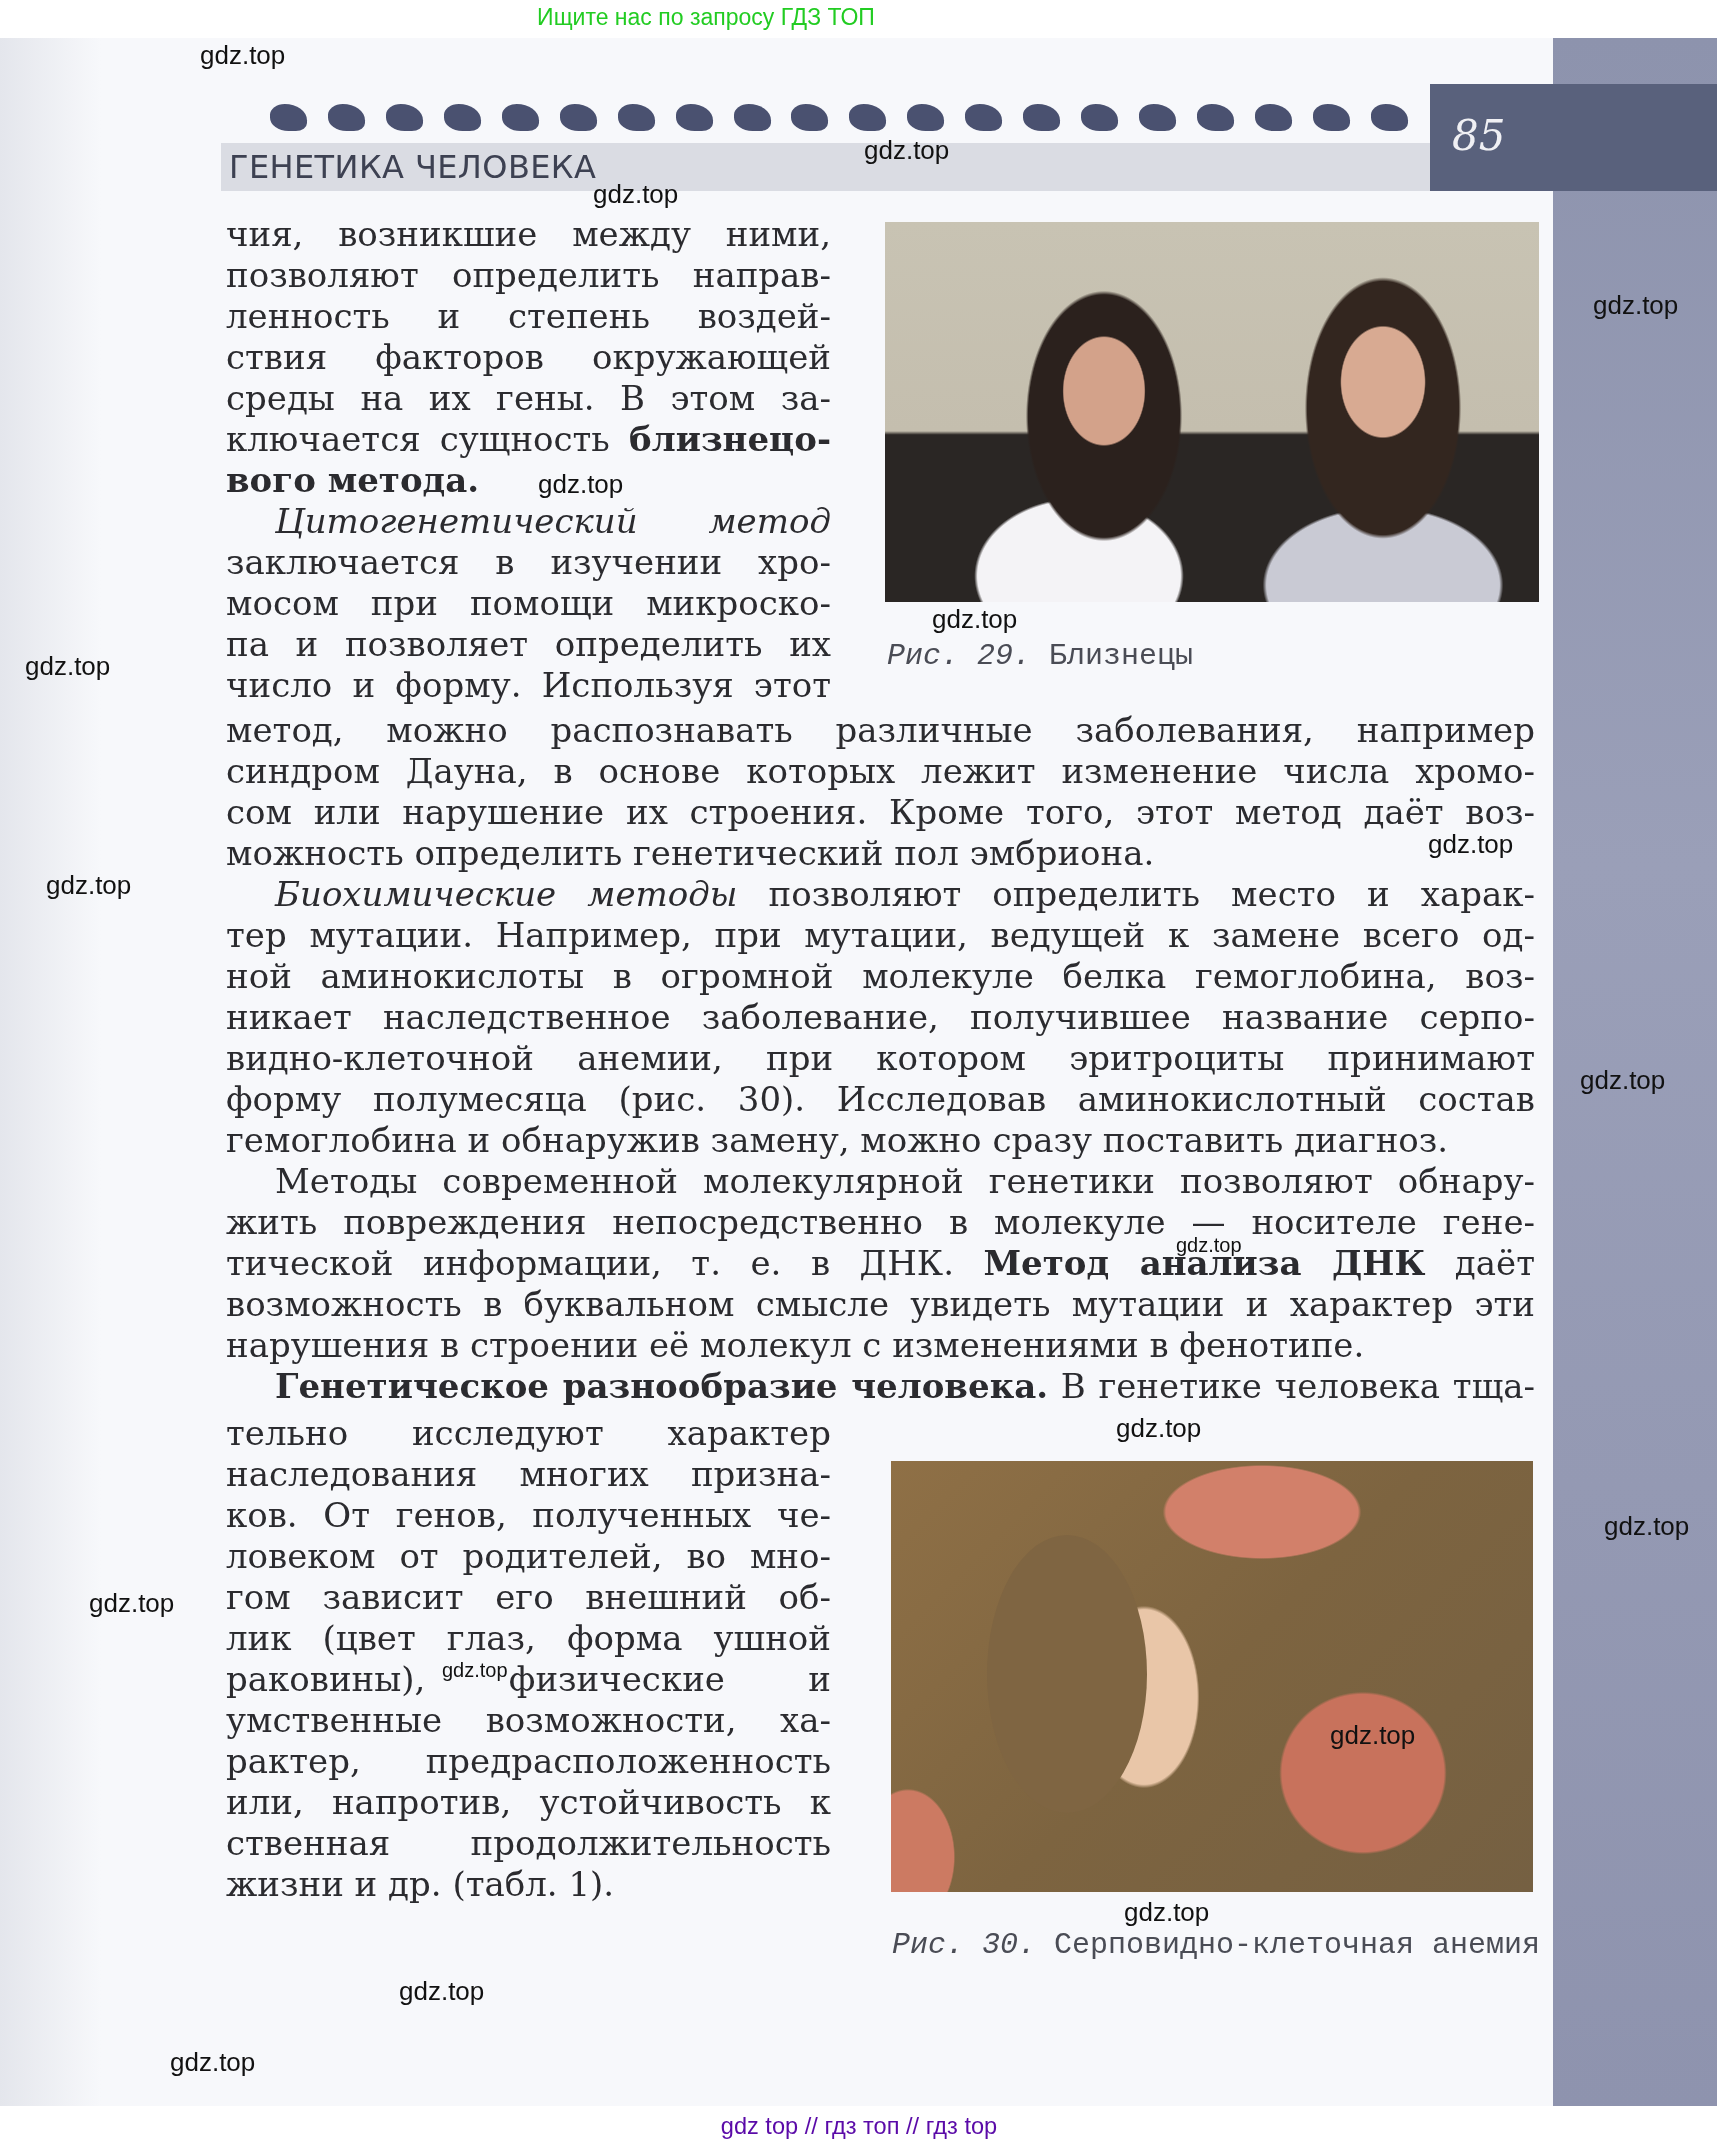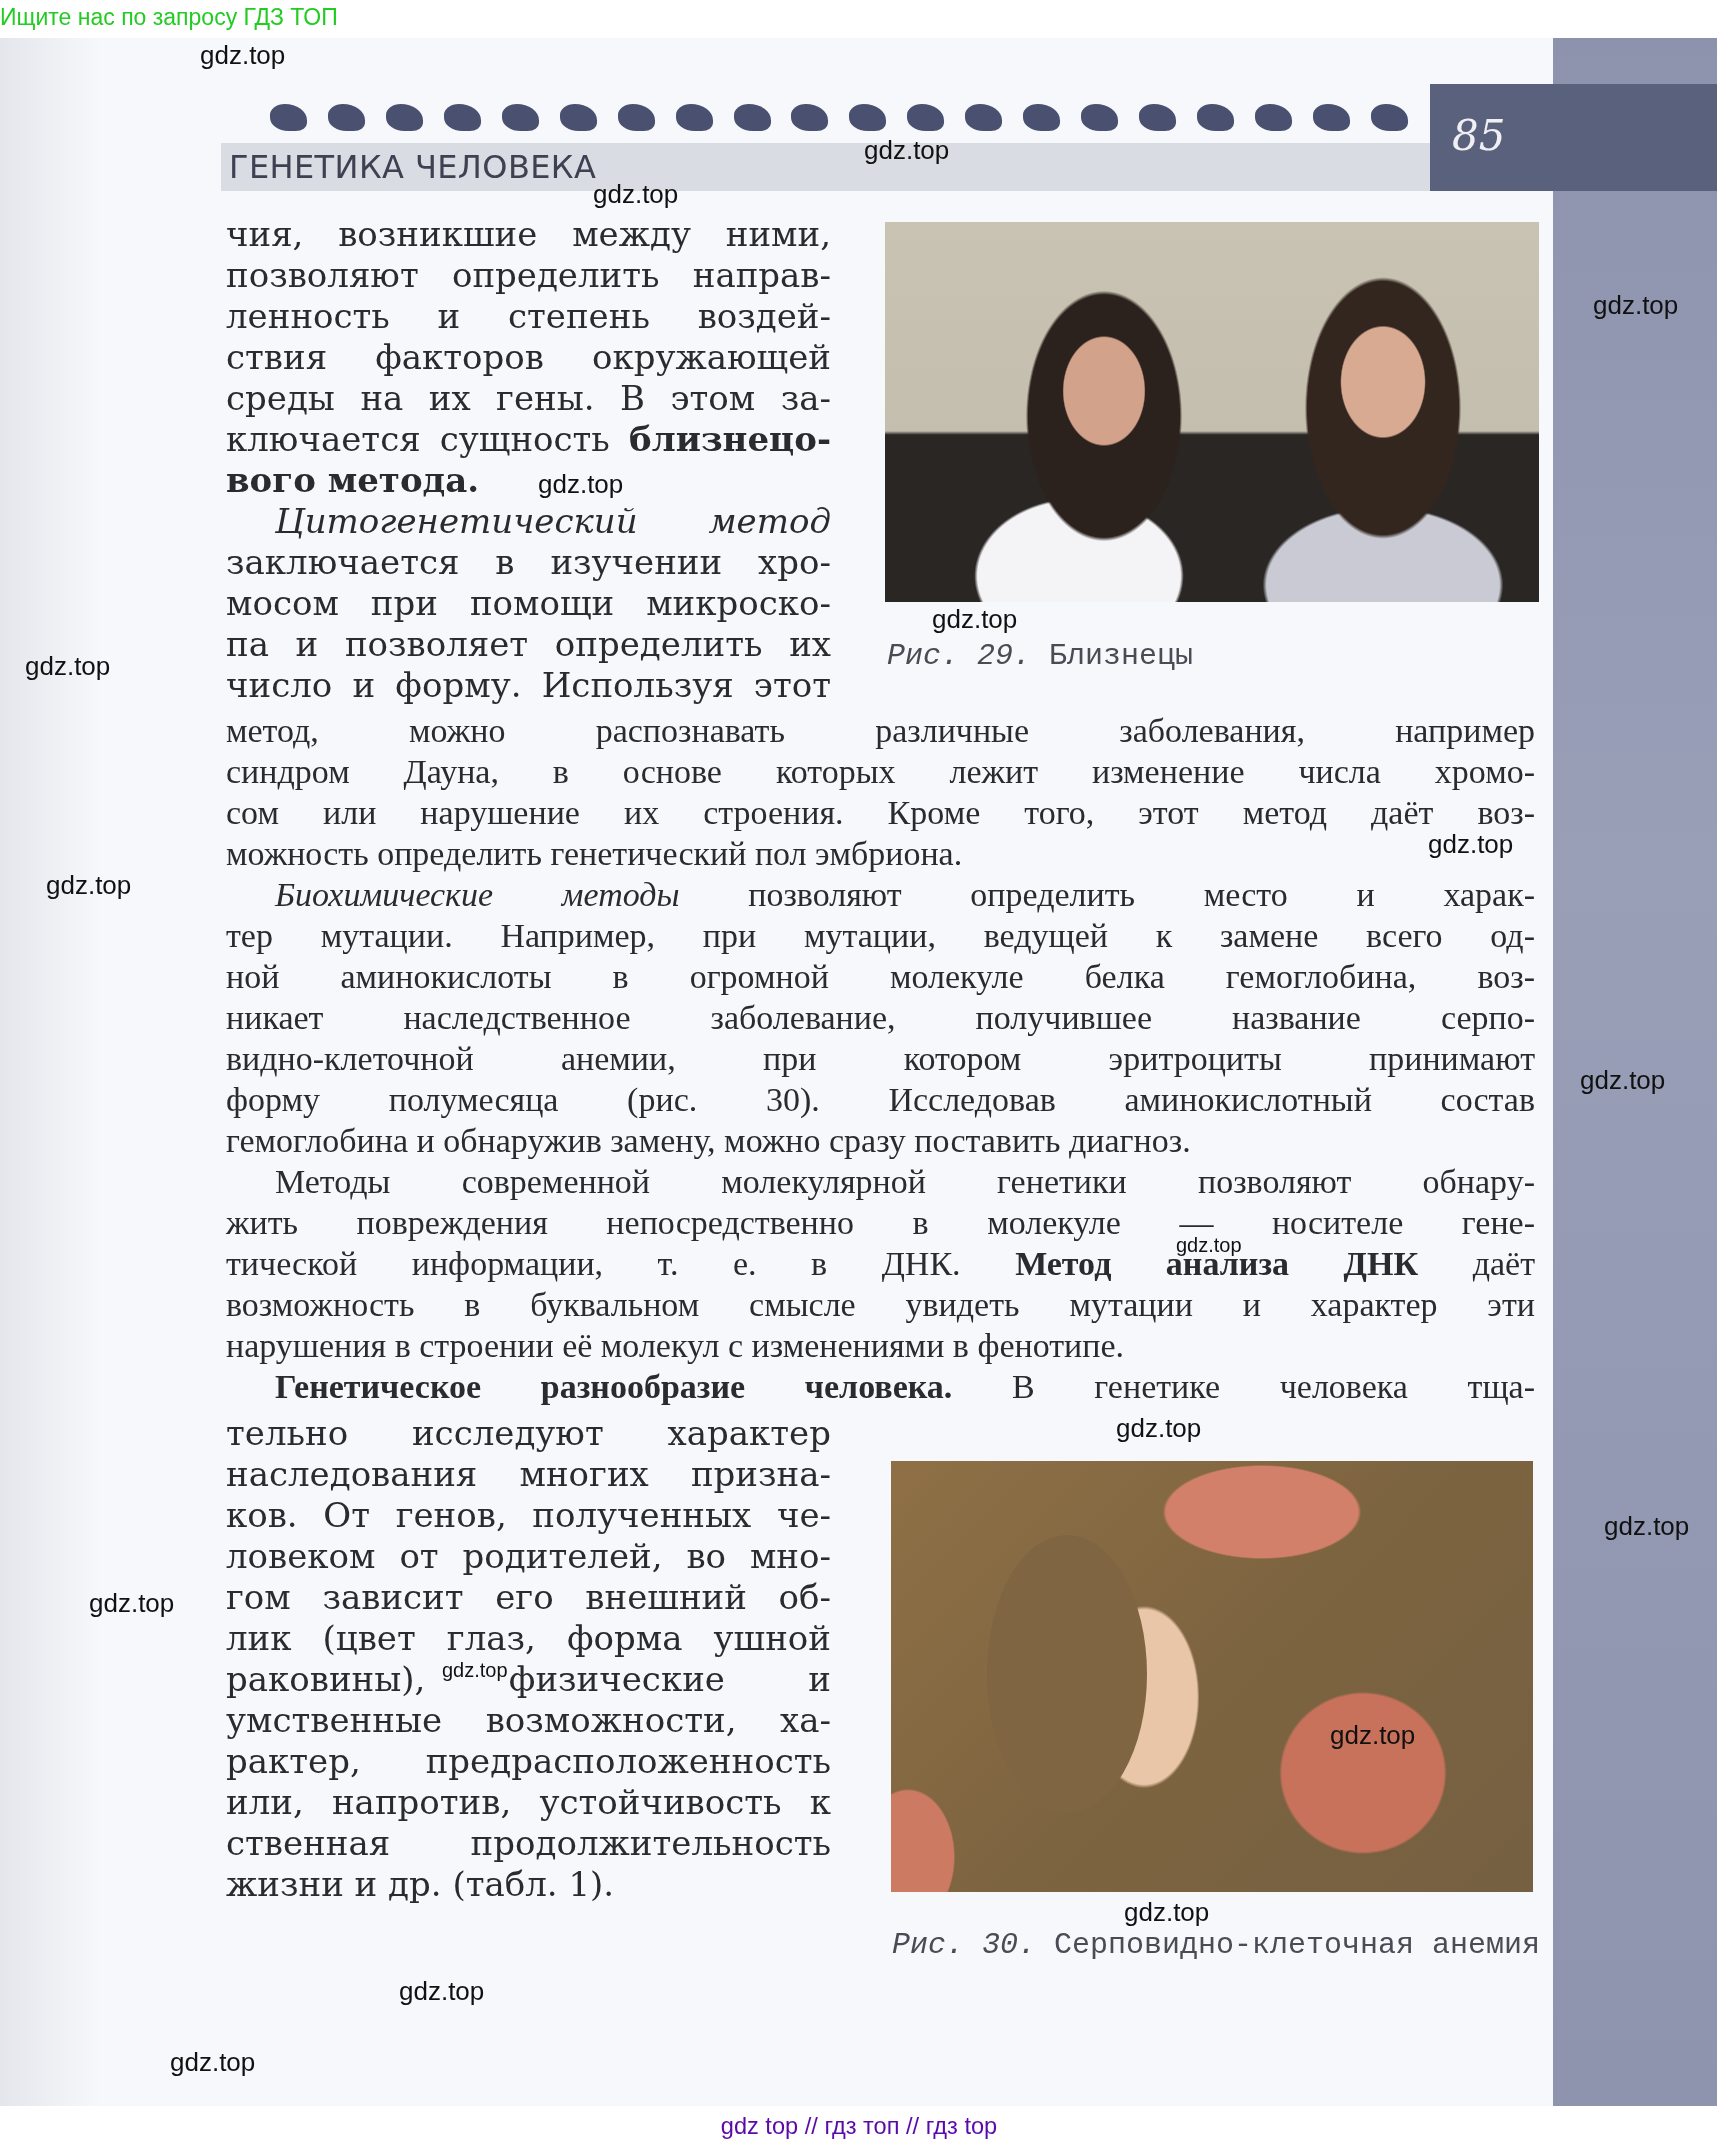--- a/index.html
+++ b/index.html
@@ -1,30 +1,30 @@
 <!DOCTYPE html>
 <html style="font-size:13.5px"><head>
 <meta charset="utf-8">
 <style>
   html,body{margin:0;padding:0;}
   body{width:1718px;height:2147px;position:relative;background:#ffffff;overflow:hidden;font-family:"DejaVu Serif",serif;}
-  .top-banner{position:absolute;left:0;top:0;width:1412px;height:38px;color:#22cc22;font-family:"Liberation Sans",sans-serif;font-size:23px;line-height:35px;}
+  .top-banner{position:absolute;left:0;top:0;width:1412px;height:38px;text-align:center;color:#22cc22;font-family:"Liberation Sans",sans-serif;font-size:23px;line-height:35px;}
   .page{position:absolute;left:0;top:38px;width:1553px;height:2068px;background:#f7f8fb;}
   .page-shadow{position:absolute;left:0;top:38px;width:101px;height:2068px;background:linear-gradient(90deg,#e4e6ec,#f7f8fb);}
   .right-band{position:absolute;left:1553px;top:38px;width:164px;height:2068px;background:linear-gradient(180deg,#8d93ad,#9a9fb8 40%,#8e93ae);}
   .animals{position:absolute;left:270px;top:94px;width:1138px;height:37px;display:flex;justify-content:space-between;align-items:flex-end;color:#4a5170;font-size:34px;line-height:37px;font-family:"DejaVu Sans",sans-serif;}
   .header-band{position:absolute;left:221px;top:143px;width:1209px;height:48px;background:#dadce3;}
   .header-title{position:absolute;left:229px;top:144px;font-family:"DejaVu Sans",sans-serif;font-size:32px;color:#3d4152;letter-spacing:0.4px;line-height:47px;}
   .page-num-box{position:absolute;left:1430px;top:84px;width:288px;height:107px;background:#59617c;}
   .page-num{position:absolute;left:1452px;top:110px;font-family:"DejaVu Serif",serif;font-style:italic;font-size:42px;color:#f0f0f4;line-height:51px;}
   .text{position:absolute;color:#2b2b2f;font-size:34px;line-height:41px;}
   .line{white-space:nowrap;height:41px;display:block;text-align:justify;text-align-last:justify;}
   .line.last{text-align-last:left;}
   .narrow{left:226px;width:605px;}
-  .wide{left:226px;width:1309px;font-family:Liberation Serif, serif;}
+  .wide{left:226px;width:1309px;}
   .indent{padding-left:49px;}
   .it{font-style:italic;}
   .b{font-weight:bold;}
   .photo1{position:absolute;left:885px;top:222px;width:654px;height:380px;background:
     radial-gradient(ellipse 67px 89px at 219px 169px,#d3a28a 60%,transparent 62%),
     radial-gradient(ellipse 69px 91px at 498px 160px,#d8aa92 60%,transparent 62%),
     radial-gradient(ellipse 126px 202px at 219px 194px,#2b211d 60%,transparent 62%),
     radial-gradient(ellipse 126px 211px at 498px 186px,#33261f 60%,transparent 62%),
     radial-gradient(ellipse 169px 126px at 194px 354px,#f4f3f6 60%,transparent 62%),
     radial-gradient(ellipse 194px 126px at 498px 363px,#c9cad4 60%,transparent 62%),

